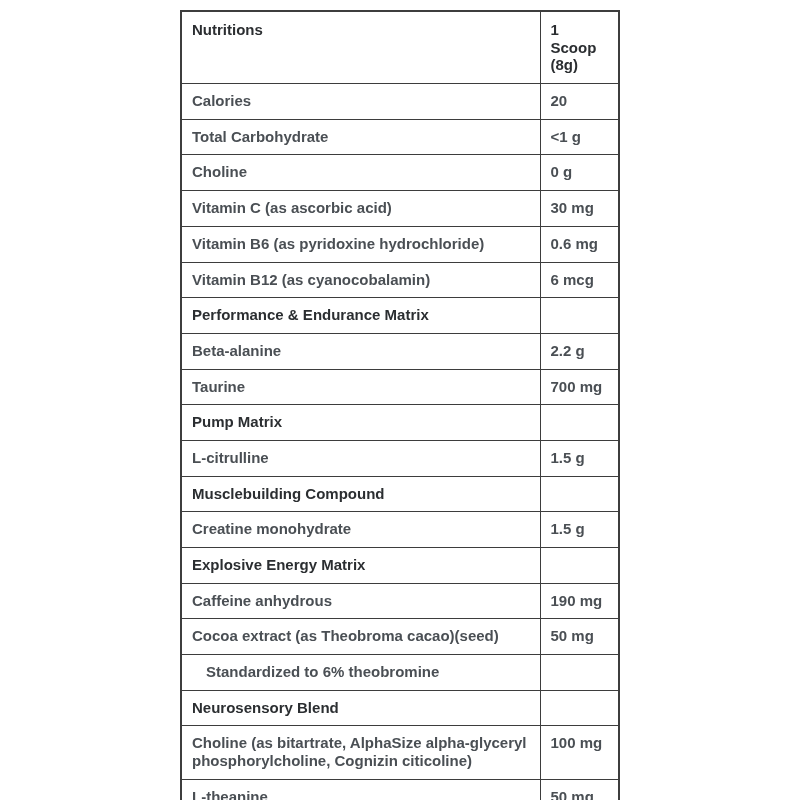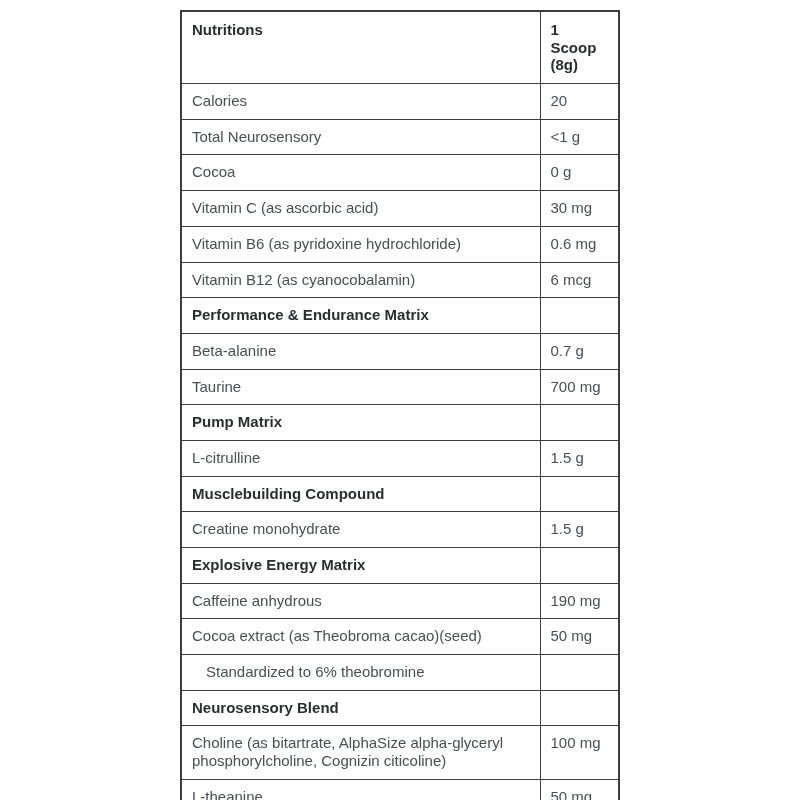--- a/index.html
+++ b/index.html
@@ -31,21 +31,21 @@
   }
   table.nutrition th,
   table.nutrition td{
     border:1px solid var(--border);
     vertical-align:top;
     text-align:left;
     font-size:15px;
     line-height:1.18;
     padding:8px 10px 9px 10px;
     color:var(--text);
-    font-weight:400;
+    font-weight:700;
     word-wrap:break-word;
   }
   table.nutrition col.c-name{width:359px;}
   table.nutrition col.c-amt{width:79px;}
   table.nutrition th{
     font-weight:700;
     color:var(--heading);
     padding-top:9px;
     padding-bottom:9px;
   }
@@ -74,46 +74,46 @@
         <th>Nutritions</th>
         <th>1 Scoop (8g)</th>
       </tr>
     </thead>
     <tbody>
         <tr class="item">
           <td class="name">Calories</td>
           <td class="amt">20</td>
         </tr>
         <tr class="item">
-          <td class="name">Total Neurosensory</td>
+          <td class="name">Total Carbohydrate</td>
           <td class="amt">&lt;1 g</td>
         </tr>
         <tr class="item">
-          <td class="name">Cocoa</td>
+          <td class="name">Choline</td>
           <td class="amt">0 g</td>
         </tr>
         <tr class="item">
           <td class="name">Vitamin C (as ascorbic acid)</td>
           <td class="amt">30 mg</td>
         </tr>
         <tr class="item">
           <td class="name">Vitamin B6 (as pyridoxine hydrochloride)</td>
           <td class="amt">0.6 mg</td>
         </tr>
         <tr class="item">
           <td class="name">Vitamin B12 (as cyanocobalamin)</td>
           <td class="amt">6 mcg</td>
         </tr>
         <tr class="section">
           <td class="name">Performance &amp; Endurance Matrix</td>
           <td class="amt"></td>
         </tr>
         <tr class="item">
           <td class="name">Beta-alanine</td>
-          <td class="amt">0.7 g</td>
+          <td class="amt">2.2 g</td>
         </tr>
         <tr class="item">
           <td class="name">Taurine</td>
           <td class="amt">700 mg</td>
         </tr>
         <tr class="section">
           <td class="name">Pump Matrix</td>
           <td class="amt"></td>
         </tr>
         <tr class="item">

